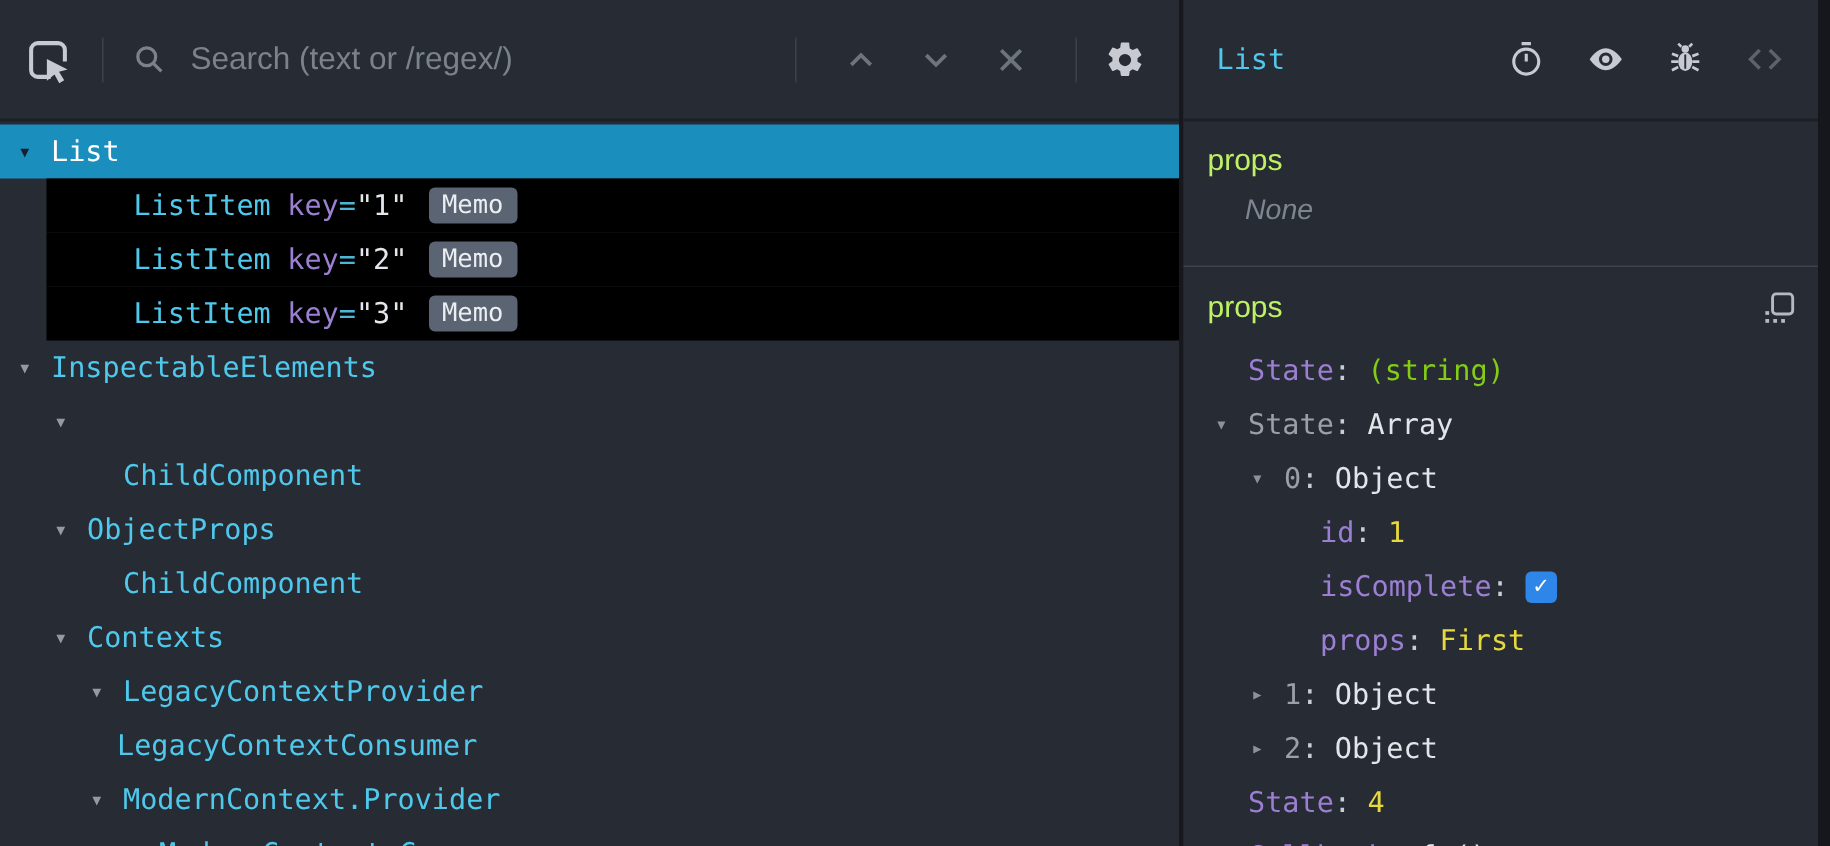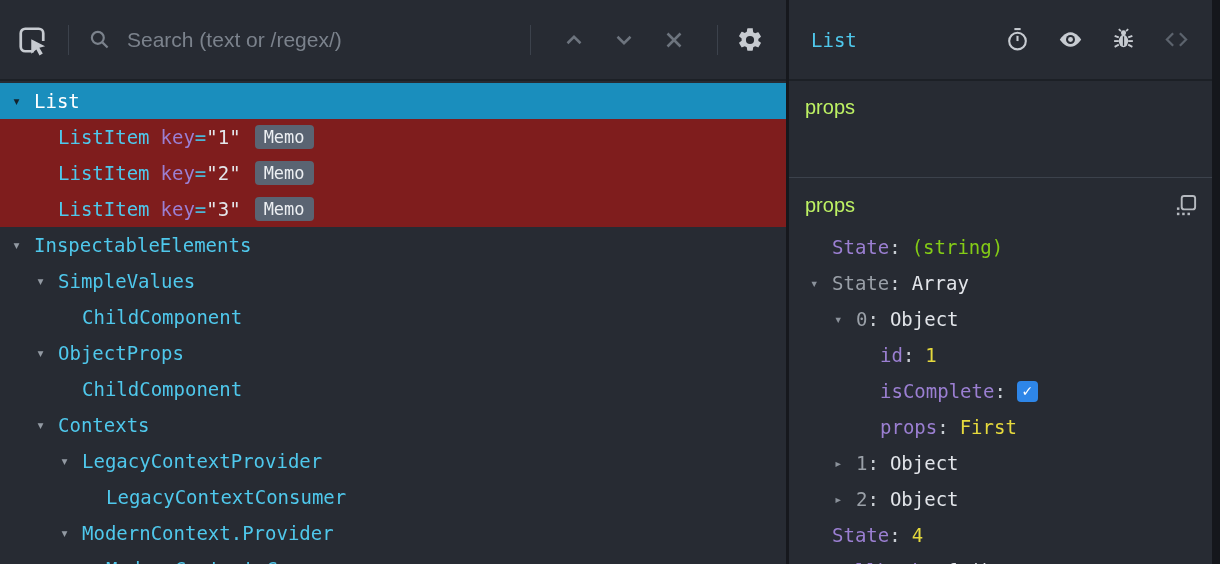--- a/index.html
+++ b/index.html
@@ -31,21 +31,21 @@
 
   
   .tree { flex:1; overflow:hidden; padding-top:2px; }
   .trow { height:36px; display:flex; align-items:center; font-size:19px; white-space:nowrap; cursor:pointer; }
   .trow .arrow { width:24px; flex:0 0 24px; color:#939aa3; font-size:15px; text-align:left; padding-left:2px; }
   .trow .arrow.none { visibility:hidden; }
   .trow .cname { color:#4fc8ec; }
   .trow.sel { background:#1a8ebd; }
   .trow.sel .cname { color:#ffffff; }
   .trow.sel .arrow { color:#14222c; }
-  .trow.hl { background:#7f1d1d; }
+  .trow.hl { background:#000000;margin-left:31px; }
   .kw { color:#9b7fd2; margin-left:11px; }
   .eq { color:#4db6d6; }
   .str { color:#e3e6ea; }
   .badge {
     background:#5a6472; color:#eceff2; font-size:17px;
     border-radius:4px; padding:2px 9px; margin-left:14px; line-height:1.2;
   }
 
   
   .insp-toolbar {
@@ -164,21 +164,20 @@
           <span class="eq">=</span>
           <span class="str">"3"</span>
           <span class="badge">Memo</span>
         </div>
         <div class="trow" style="padding-left: 10px;">
           <span class="arrow">▾</span>
           <span class="cname">InspectableElements</span>
         </div>
         <div class="trow" style="padding-left: 34px;">
           <span class="arrow">▾</span>
-          <span class="cname">SimpleValues</span>
         </div>
         <div class="trow" style="padding-left: 58px;">
           <span class="arrow none">▾</span>
           <span class="cname">ChildComponent</span>
         </div>
         <div class="trow" style="padding-left: 34px;">
           <span class="arrow">▾</span>
           <span class="cname">ObjectProps</span>
         </div>
         <div class="trow" style="padding-left: 58px;">
@@ -186,21 +185,21 @@
           <span class="cname">ChildComponent</span>
         </div>
         <div class="trow" style="padding-left: 34px;">
           <span class="arrow">▾</span>
           <span class="cname">Contexts</span>
         </div>
         <div class="trow" style="padding-left: 58px;">
           <span class="arrow">▾</span>
           <span class="cname">LegacyContextProvider</span>
         </div>
-        <div class="trow" style="padding-left: 82px;">
+        <div class="trow" style="padding-left: 54px;">
           <span class="arrow none">▾</span>
           <span class="cname">LegacyContextConsumer</span>
         </div>
         <div class="trow" style="padding-left: 58px;">
           <span class="arrow">▾</span>
           <span class="cname">ModernContext.Provider</span>
         </div>
         <div class="trow" style="padding-left: 82px;">
           <span class="arrow none">▾</span>
           <span class="cname">ModernContext.Consumer</span>
@@ -255,20 +254,21 @@
               <polyline points="9,6.5 3.5,12 9,17.5" fill="none" stroke="#5c636d" stroke-width="2"></polyline>
               <polyline points="15,6.5 20.5,12 15,17.5" fill="none" stroke="#5c636d" stroke-width="2"></polyline>
             </svg>
           </span>
         </button>
       </div>
     </div>
 
     <div class="props-section">
       <div class="section-label">props</div>
+      <div class="props-none">None</div>
     </div>
 
     <div class="hooks-section">
       <div class="hooks-header">
         <div class="section-label">props</div>
         <button class="tb-btn" style="margin-right:12px;">
           <span>
             <svg width="23" height="23" viewBox="0 0 24 24">
               <rect x="7" y="2" width="14" height="14" rx="2.5" fill="none" stroke="#b6bac0" stroke-width="2"></rect>
               <rect x="2" y="19.5" width="2.6" height="2.6" fill="#b6bac0"></rect>

